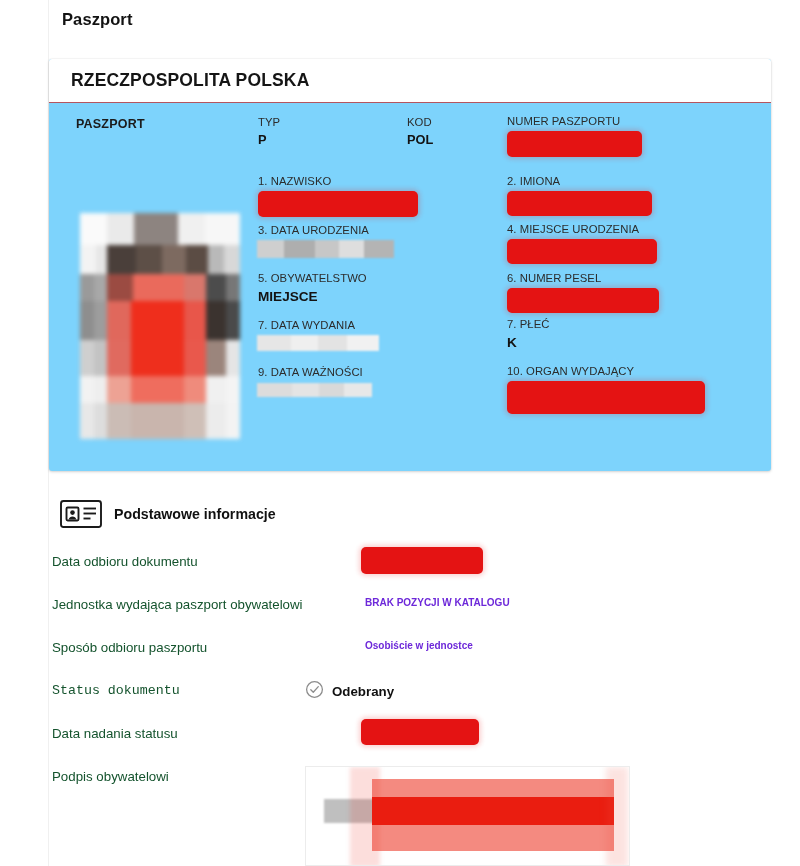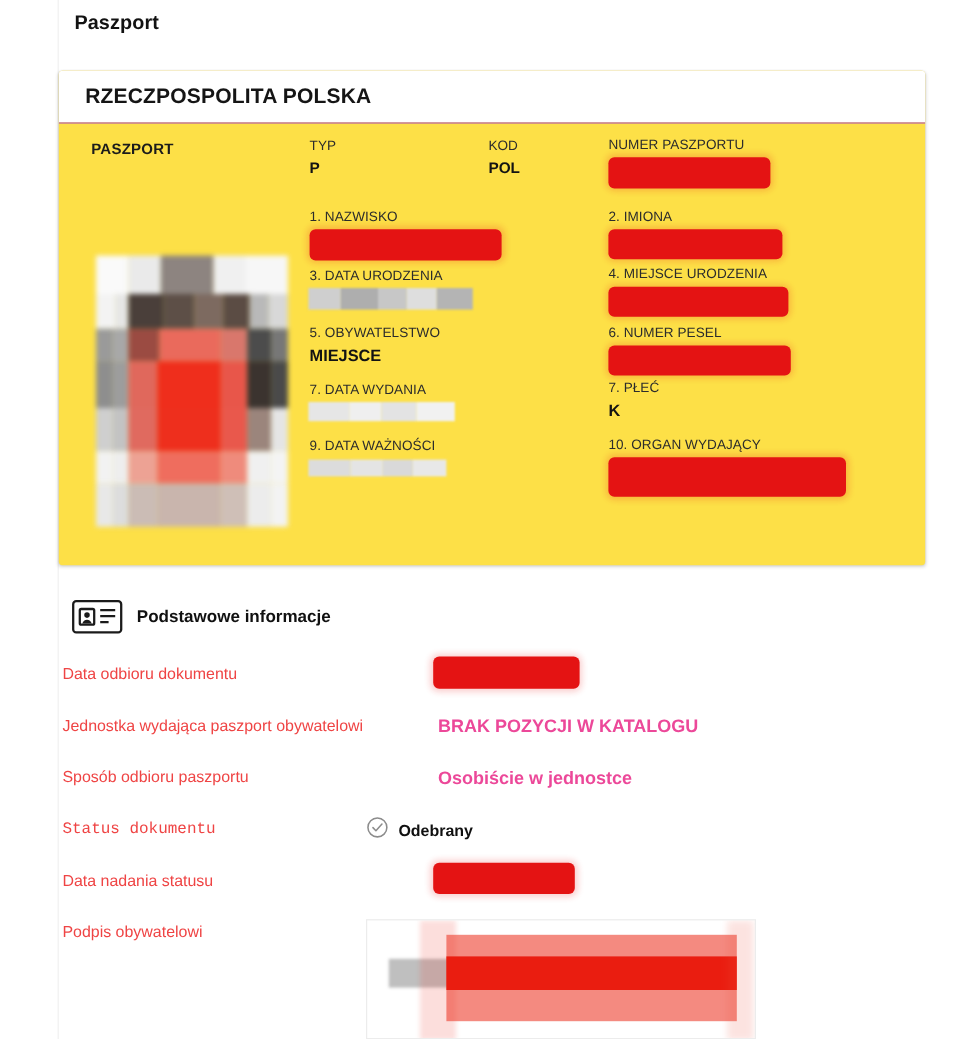--- a/index.html
+++ b/index.html
@@ -28,21 +28,21 @@
     position: absolute;
     left: 48px; top: 0; width: 1px; height: 866px;
     background: #f0f0f0;
   }
 
   
   .passport-card {
     position: absolute;
     left: 49px; top: 59px;
     width: 722px; height: 412px;
-    background: #fde047;
+    background: #7dd3fc;
     border-radius: 3px;
     box-shadow: 0 1px 3px rgba(0,0,0,.16), 0 0 0 1px rgba(0,0,0,.025);
     overflow: hidden;
   }
   .passport-header {
     height: 44px;
     background: #ffffff;
     border-bottom: 1.5px solid #b5555f;
     display: flex; align-items: center;
     padding-left: 22px;
@@ -97,25 +97,25 @@
   
   .section-head {
     position: absolute; left: 59px; top: 498px;
     display: flex; align-items: center; gap: 11px;
   }
   .idcard-icon { width: 44px; height: 32px; display:block; }
   .section-title { font-size: 14.2px; font-weight: bold; color: #111; }
 
   .row-label {
     position: absolute; left: 52px;
-    font-size: 13.3px; color: #ef4444; white-space: nowrap;
+    font-size: 13.3px; color: #14532d; white-space: nowrap;
   }
   .row-value {
     position: absolute; left: 365px;
-    font-size: 15px; font-weight: bold; color: #ec4899; white-space: nowrap;
+    font-size: 10px; font-weight: bold; color: #6d28d9; white-space: nowrap;
   }
   .status-wrap {
     position: absolute; left: 305px; top: 680px;
     display: flex; align-items: center; gap: 8px;
   }
   .status-text { font-size: 13.3px; font-weight: bold; color: #101010; }
 
   
   .sig-box {
     position: absolute;

